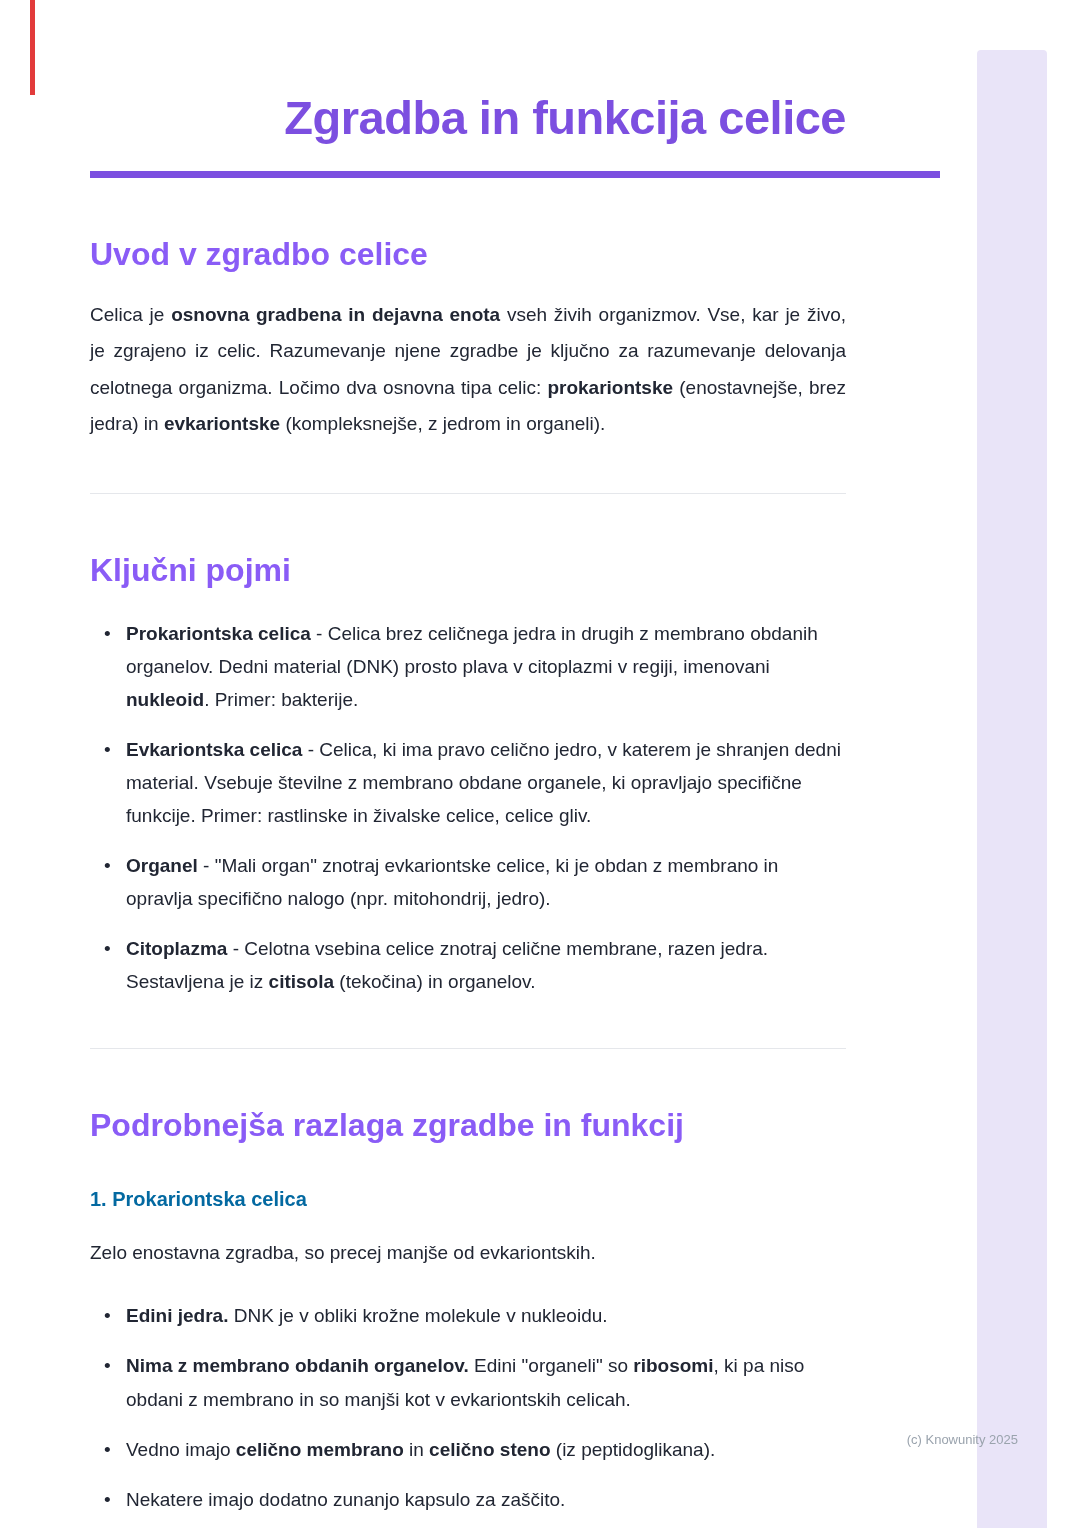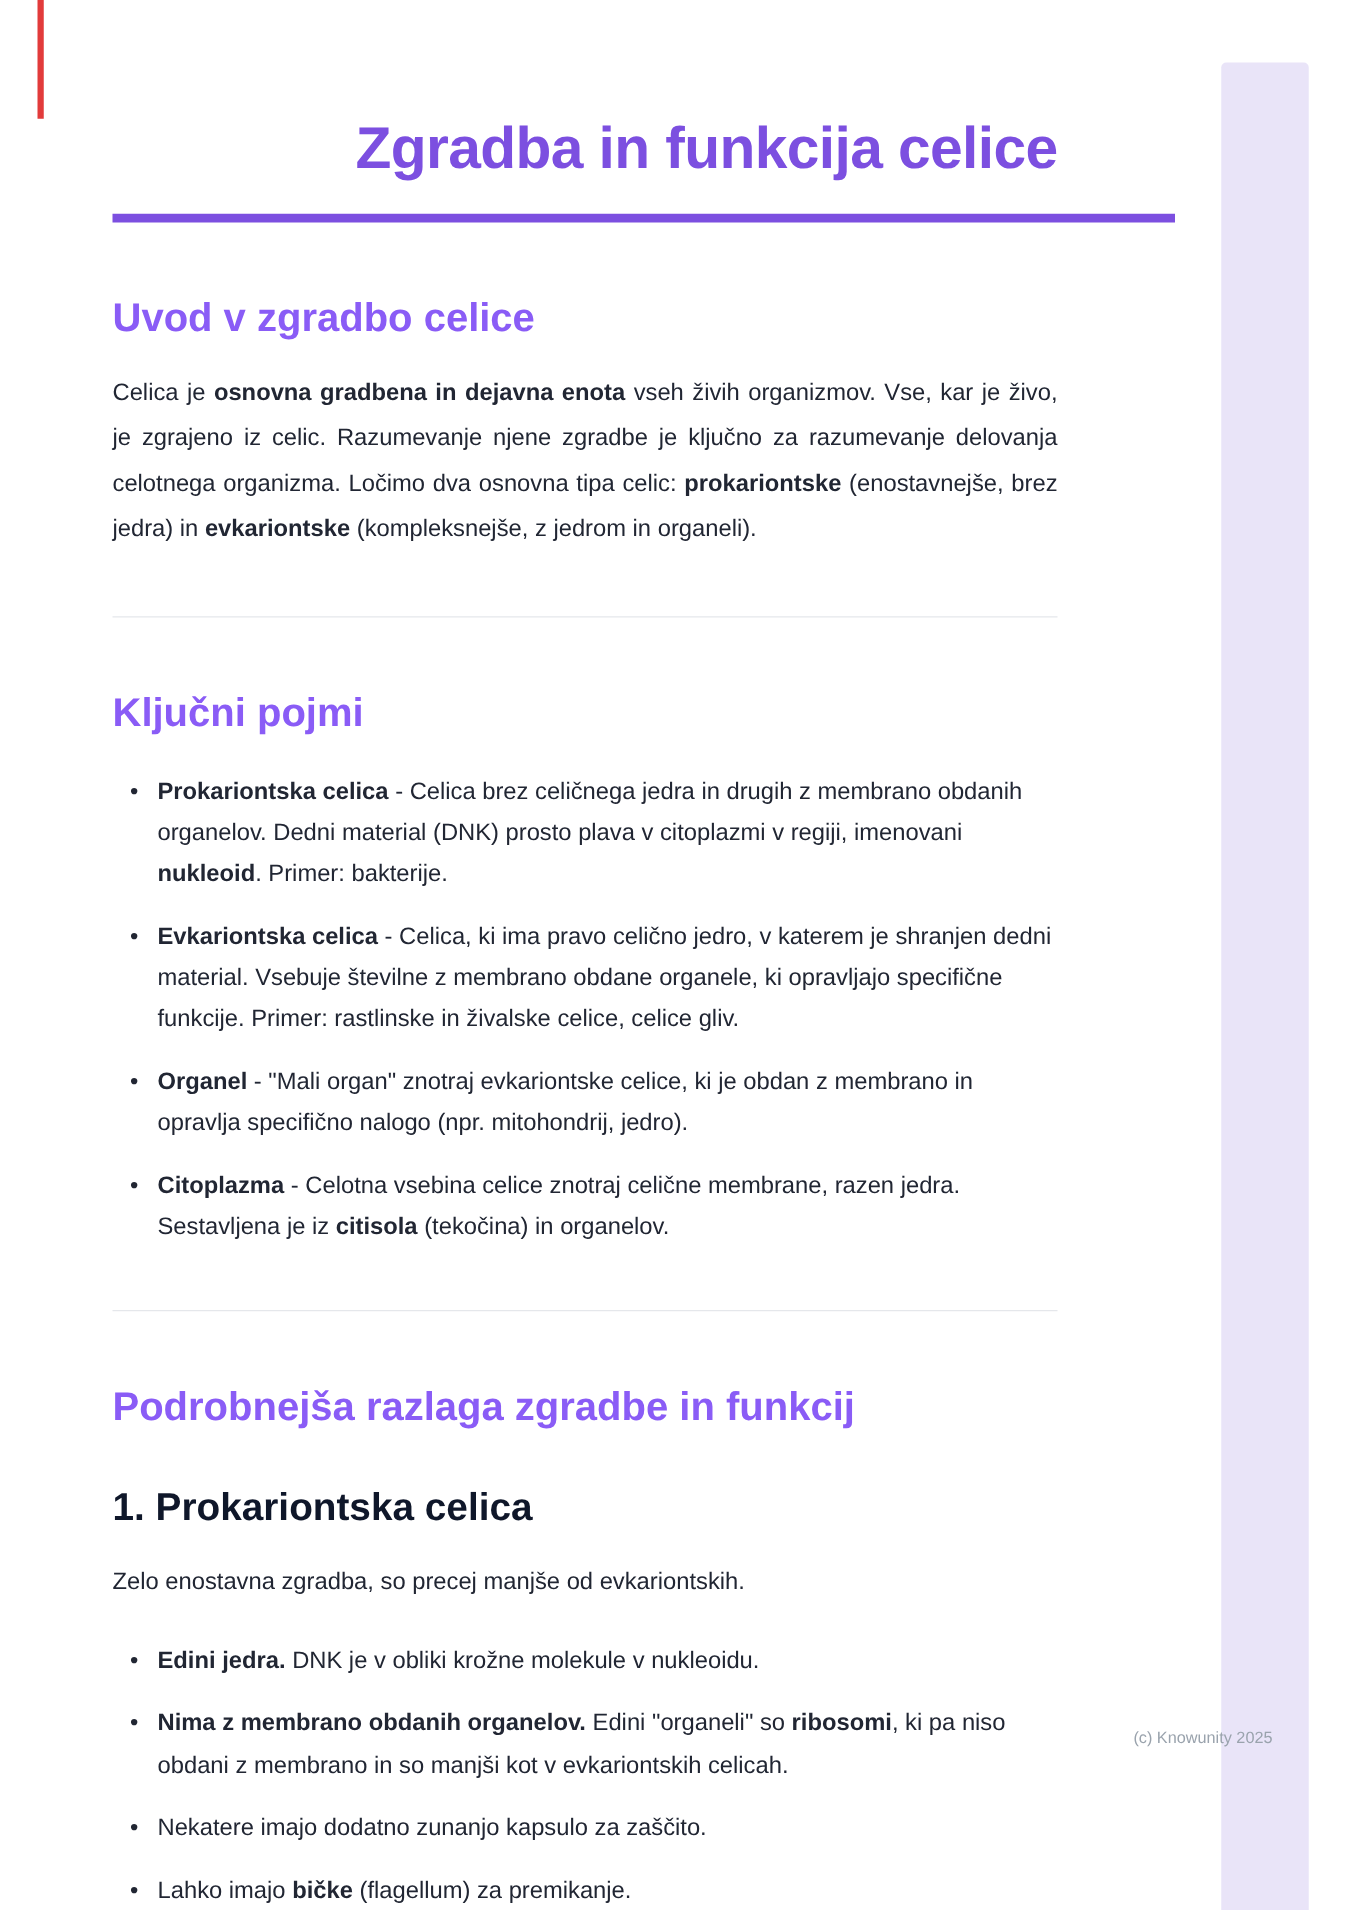--- a/index.html
+++ b/index.html
@@ -52,23 +52,23 @@
     border: none;
   }
   h2.section-heading {
     margin: 58px 0 0 0;
     font-size: 32px;
     font-weight: 700;
     color: #8A5CF6;
   }
   h3.sub-heading {
     margin: 44px 0 0 0;
-    font-size: 31px;
+    font-size: 20px;
     font-weight: 700;
-    color: #0f172a;
+    color: #0369a1;
   }
   p.body-text {
     margin: 24px 0 0 0;
     font-size: 19px;
     line-height: 1.92;
   }
   p.justified { text-align: justify; }
   .divider {
     width: 756px;
     height: 1px;
@@ -91,21 +91,21 @@
     content: "\2022";
     position: absolute;
     left: -22px;
     top: 0;
     font-size: 19px;
     color: #212633;
   }
   strong { font-weight: 700; color: #212633; }
   .footer-note {
     position: absolute;
-    top: 1382px;
+    top: 1432px;
     right: 62px;
     font-size: 13px;
     color: #9aa3ad;
   }
 </style>
 </head>
 <body>
 
 <div class="side-strip"></div>
 <div class="red-mark"></div>
@@ -134,20 +134,21 @@
 
   <div class="divider"></div>
 
   <section>
     <h2 class="section-heading">Podrobnejša razlaga zgradbe in funkcij</h2>
     <h3 class="sub-heading">1. Prokariontska celica</h3>
     <p class="body-text"><span>Zelo enostavna zgradba, so precej manjše od evkariontskih.</span></p>
     <ul class="bullet-list">
       <li><strong>Edini jedra.</strong><span> DNK je v obliki krožne molekule v nukleoidu.</span></li>
       <li><strong>Nima z membrano obdanih organelov.</strong><span> Edini "organeli" so </span><strong>ribosomi</strong><span>, ki pa niso obdani z membrano in so manjši kot v evkariontskih celicah.</span></li>
+      <li><span>Vedno imajo </span><strong>celično membrano</strong><span> in </span><strong>celično steno</strong><span> (iz peptidoglikana).</span></li>
       <li><span>Nekatere imajo dodatno zunanjo kapsulo za zaščito.</span></li>
       <li><span>Lahko imajo </span><strong>bičke</strong><span> (flagellum) za premikanje.</span></li>
     </ul>
   </section>
 
 </div>
 
 <div class="footer-note">(c) Knowunity 2025</div>
 
 </body></html>

